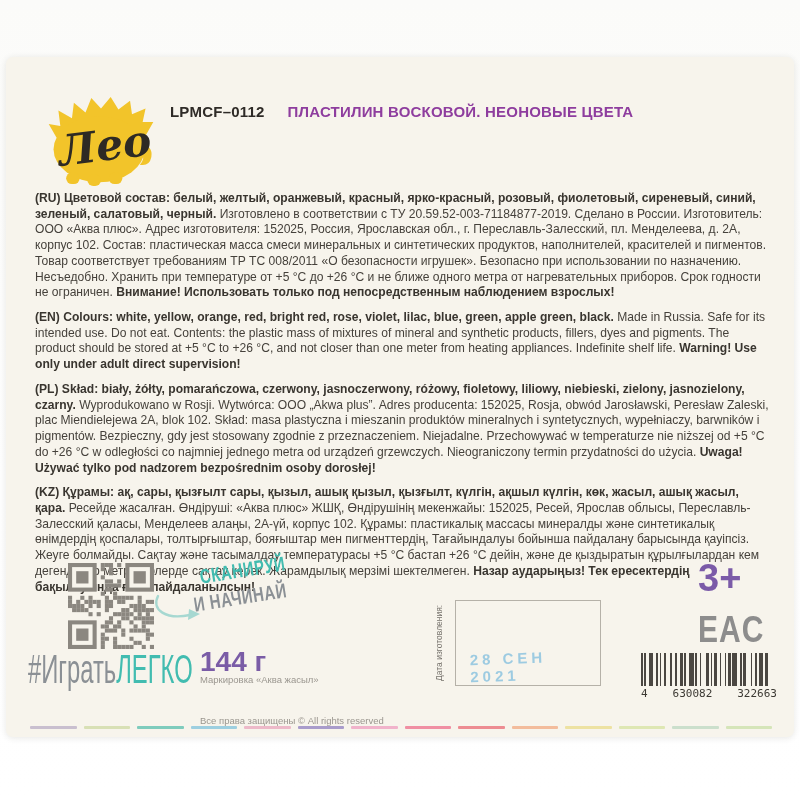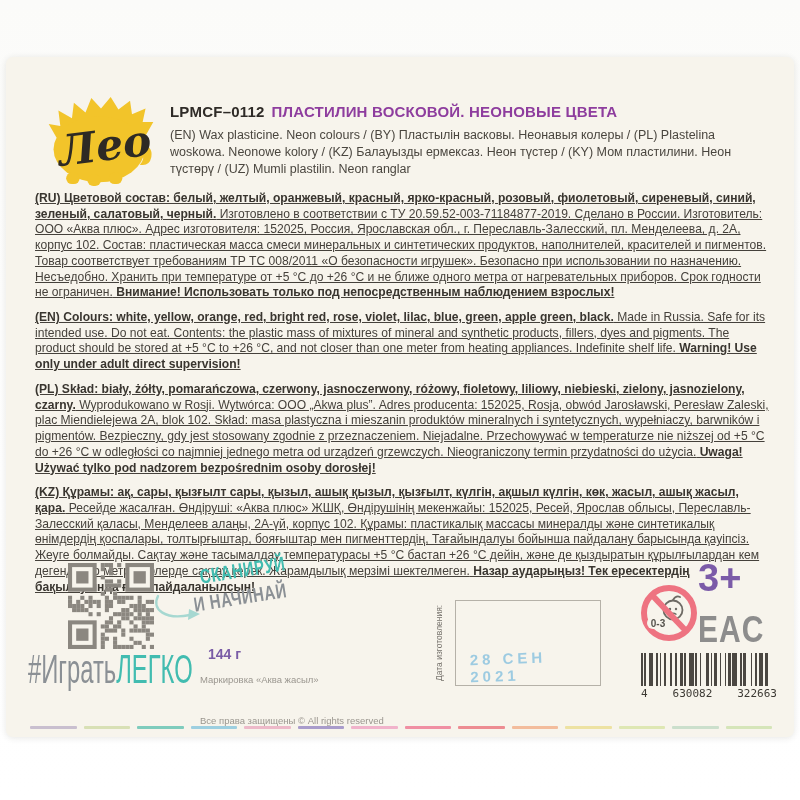--- a/index.html
+++ b/index.html
@@ -13,38 +13,38 @@
     position:absolute; left:6px; top:57px; width:788px; height:680px;
     background:#f7f4ec; border-radius:7px;
     box-shadow:0 1px 6px rgba(60,55,40,.12);
   }
   
   .header { position:absolute; left:30px; top:38px; right:24px; height:98px; }
   .logo { position:absolute; left:6px; top:0; width:118px; height:92px; }
   .logo svg { width:100%; height:100%; }
   .header-text { position:absolute; left:134px; top:8px; width:610px; }
   .title-line { font-size:15px; font-weight:bold; color:#2f2b27; letter-spacing:.2px; }
-  .title-line .sku { color:#2f2b27; margin-right:7px; }
+  .title-line .sku { color:#2f2b27; margin-right:23px; }
   .title-line .title { color:#8e3d9e; }
   .subtitle { margin-top:7px; font-size:12.5px; line-height:1.34; color:#4a463f; width:600px; }
   
   .paragraphs { position:absolute; left:29px; top:134px; width:736px; }
-  p.para { font-size:12.1px; line-height:1.3; color:#45413b; margin-bottom:9px;text-decoration:underline; }
+  p.para { font-size:12.1px; line-height:1.3; color:#45413b; margin-bottom:9px; }
   p.para b { color:#39352f; }
   
   .qr { position:absolute; left:62px; top:506px; width:86px; height:86px; }
   .scan-arrow { position:absolute; left:144px; top:533px; width:56px; height:38px; }
   .scan1 { position:absolute; left:192px; top:508px; font-size:15px; color:#42bcb0;
            letter-spacing:.5px; transform:rotate(-9deg) scaleY(1.35); transform-origin:left top; font-weight:bold;}
   .scan2 { position:absolute; left:186px; top:536px; font-size:15px; color:#8b9095;
            letter-spacing:.5px; transform:rotate(-9deg) scaleY(1.35); transform-origin:left top; font-weight:bold;}
   .hashtag { position:absolute; left:22px; top:590px; font-size:29px; white-space:nowrap;
              transform:scale(.82,1.38); transform-origin:left top; font-weight:400; }
   .hashtag .gray { color:#8b9095; } .hashtag .teal { color:#42bcb0; }
-  .weight { position:absolute; left:202px; top:589px; font-size:14px; font-weight:bold; color:#7a5ca6; }
+  .weight { position:absolute; left:194px; top:589px; font-size:28px; font-weight:bold; color:#7a5ca6; }
   .fine1 { position:absolute; left:194px; top:617px; font-size:9.5px; color:#9a968f; }
   .fine2 { position:absolute; left:194px; top:658px; font-size:9.5px; color:#9a968f; }
   .date-label { position:absolute; left:428px; top:543px; height:86px; width:12px;
                 writing-mode:vertical-rl; transform:rotate(180deg); font-size:8.5px; color:#77736d; text-align:center;}
   .date-box { position:absolute; left:449px; top:543px; width:146px; height:86px;
               border:1px solid #b5b1a8; }
   .date-stamp { position:absolute; left:14px; top:48px; font-size:15px; color:#8ec4e0;
                 letter-spacing:4px; transform:rotate(-2deg); font-weight:bold; opacity:.85;}
   .no03 { position:absolute; left:633px; top:526px; width:60px; height:60px; }
   .age { position:absolute; left:692px; top:500px; font-size:38px; font-weight:bold; color:#7b5ba8; }
@@ -76,21 +76,20 @@
           <rect x="46" y="82" width="14" height="12" rx="6"></rect>
           <rect x="68" y="80" width="14" height="12" rx="6"></rect>
         </g>
         <text x="16" y="68" font-family="DejaVu Serif, serif" font-style="italic" font-weight="bold" font-size="44" fill="#2e2a24" transform="rotate(-7 60 55)">Лео</text>
       </svg>
     </div>
     <div class="header-text">
       <div class="title-line">
         <span class="sku">LPMCF–0112</span><span class="title">ПЛАСТИЛИН ВОСКОВОЙ. НЕОНОВЫЕ ЦВЕТА</span>
       </div>
-      <div class="subtitle">(EN) Wax plasticine. Neon colours / (BY) Пластылін васковы. Неонавыя колеры / (PL) Plastelina woskowa. Neonowe kolory / (KZ) Балауызды ермексаз. Неон түстер / (KY) Мом пластилини. Неон түстөрү / (UZ) Mumli plastilin. Neon ranglar</div>
     </div>
   </div>
 
   <div class="paragraphs">
     <p class="para"><b>(RU) Цветовой состав: белый, желтый, оранжевый, красный, ярко-красный, розовый, фиолетовый, сиреневый, синий, зеленый, салатовый, черный.</b><span> Изготовлено в соответствии с ТУ 20.59.52-003-71184877-2019. Сделано в России. Изготовитель: ООО «Аква плюс». Адрес изготовителя: 152025, Россия, Ярославская обл., г. Переславль-Залесский, пл. Менделеева, д. 2А, корпус 102. Состав: пластическая масса смеси минеральных и синтетических продуктов, наполнителей, красителей и пигментов. Товар соответствует требованиям ТР ТС 008/2011 «О безопасности игрушек». Безопасно при использовании по назначению. Несъедобно. Хранить при температуре от +5 °С до +26 °С и не ближе одного метра от нагревательных приборов. Срок годности не ограничен.</span><b> Внимание! Использовать только под непосредственным наблюдением взрослых!</b></p>
     <p class="para"><b>(EN) Colours: white, yellow, orange, red, bright red, rose, violet, lilac, blue, green, apple green, black.</b><span> Made in Russia. Safe for its intended use. Do not eat. Contents: the plastic mass of mixtures of mineral and synthetic products, fillers, dyes and pigments. The product should be stored at +5 °C to +26 °C, and not closer than one meter from heating appliances. Indefinite shelf life.</span><b> Warning! Use only under adult direct supervision!</b></p>
     <p class="para"><b>(PL) Skład: biały, żółty, pomarańczowa, czerwony, jasnoczerwony, różowy, fioletowy, liliowy, niebieski, zielony, jasnozielony, czarny.</b><span> Wyprodukowano w Rosji. Wytwórca: OOO „Akwa plus”. Adres producenta: 152025, Rosja, obwód Jarosławski, Peresław Zaleski, plac Miendielejewa 2A, blok 102. Skład: masa plastyczna i mieszanin produktów mineralnych i syntetycznych, wypełniaczy, barwników i pigmentów. Bezpieczny, gdy jest stosowany zgodnie z przeznaczeniem. Niejadalne. Przechowywać w temperaturze nie niższej od +5 °C do +26 °C w odległości co najmniej jednego metra od urządzeń grzewczych. Nieograniczony termin przydatności do użycia.</span><b> Uwaga! Używać tylko pod nadzorem bezpośrednim osoby dorosłej!</b></p>
     <p class="para"><b>(KZ) Құрамы: ақ, сары, қызғылт сары, қызыл, ашық қызыл, қызғылт, күлгін, ақшыл күлгін, көк, жасыл, ашық жасыл, қара.</b><span> Ресейде жасалған. Өндіруші: «Аква плюс» ЖШҚ, Өндірушінің мекенжайы: 152025, Ресей, Ярослав облысы, Переславль-Залесский қаласы, Менделеев алаңы, 2А-үй, корпус 102. Құрамы: пластикалық массасы минералды және синтетикалық өнімдердің қоспалары, толтырғыштар, бояғыштар мен пигменттердің, Тағайындалуы бойынша пайдалану барысында қауіпсіз. Жеуге болмайды. Сақтау және тасымалдау температурасы +5 °С бастап +26 °С дейін, және де қыздыратын құрылғылардан кем дегенде бір метр жерлерде сақтау керек. Жарамдылық мерзімі шектелмеген.</span><b> Назар аударыңыз! Тек ересектердің бақылауында ғана пайдаланылсын!</b></p>
   </div>
 
@@ -244,33 +243,20 @@
   </div>
   <div class="weight">144 г</div>
   <div class="fine1">Маркировка «Аква жасыл»</div>
   <div class="fine2">Все права защищены © All rights reserved</div>
 
   <div class="date-label">Дата изготовления:</div>
   <div class="date-box">
     <div class="date-stamp">28 СЕН 2021</div>
   </div>
 
-  <div class="no03">
-    <svg viewBox="0 0 60 60">
-      <circle cx="30" cy="30" r="25" fill="none" stroke="#ee7381" stroke-width="6"></circle>
-      <circle cx="34" cy="27" r="9.5" fill="#f7f4ec" stroke="#6d6a64" stroke-width="1.8"></circle>
-      <path d="M34,17 q3,-5 7,-3" fill="none" stroke="#6d6a64" stroke-width="1.8" stroke-linecap="round"></path>
-      <circle cx="31" cy="26" r="1.2" fill="#6d6a64"></circle>
-        <circle cx="37" cy="26" r="1.2" fill="#6d6a64"></circle>
-      <path d="M30.5,31.5 q3.5,-2.5 7,0" fill="none" stroke="#6d6a64" stroke-width="1.5"></path>
-      <line x1="12" y1="11" x2="48" y2="49" stroke="#ee7381" stroke-width="6"></line>
-      <rect x="8" y="34" width="22" height="12" rx="6" fill="#f7f4ec"></rect>
-      <text x="19" y="43.5" font-size="10" font-weight="bold" fill="#55524c" text-anchor="middle" font-family="Liberation Sans, sans-serif">0-3</text>
-    </svg>
-  </div>
   <div class="age">3+</div>
   <div class="eac">EAC</div>
 
   <div class="barcode">
     <div class="bars">
         <div class="b" style="width: 1.55px;"></div>
         <div style="width: 1.55px;"></div>
         <div class="b" style="width: 1.55px;"></div>
         <div style="width: 3.1px;"></div>
         <div class="b" style="width: 4.65px;"></div>

